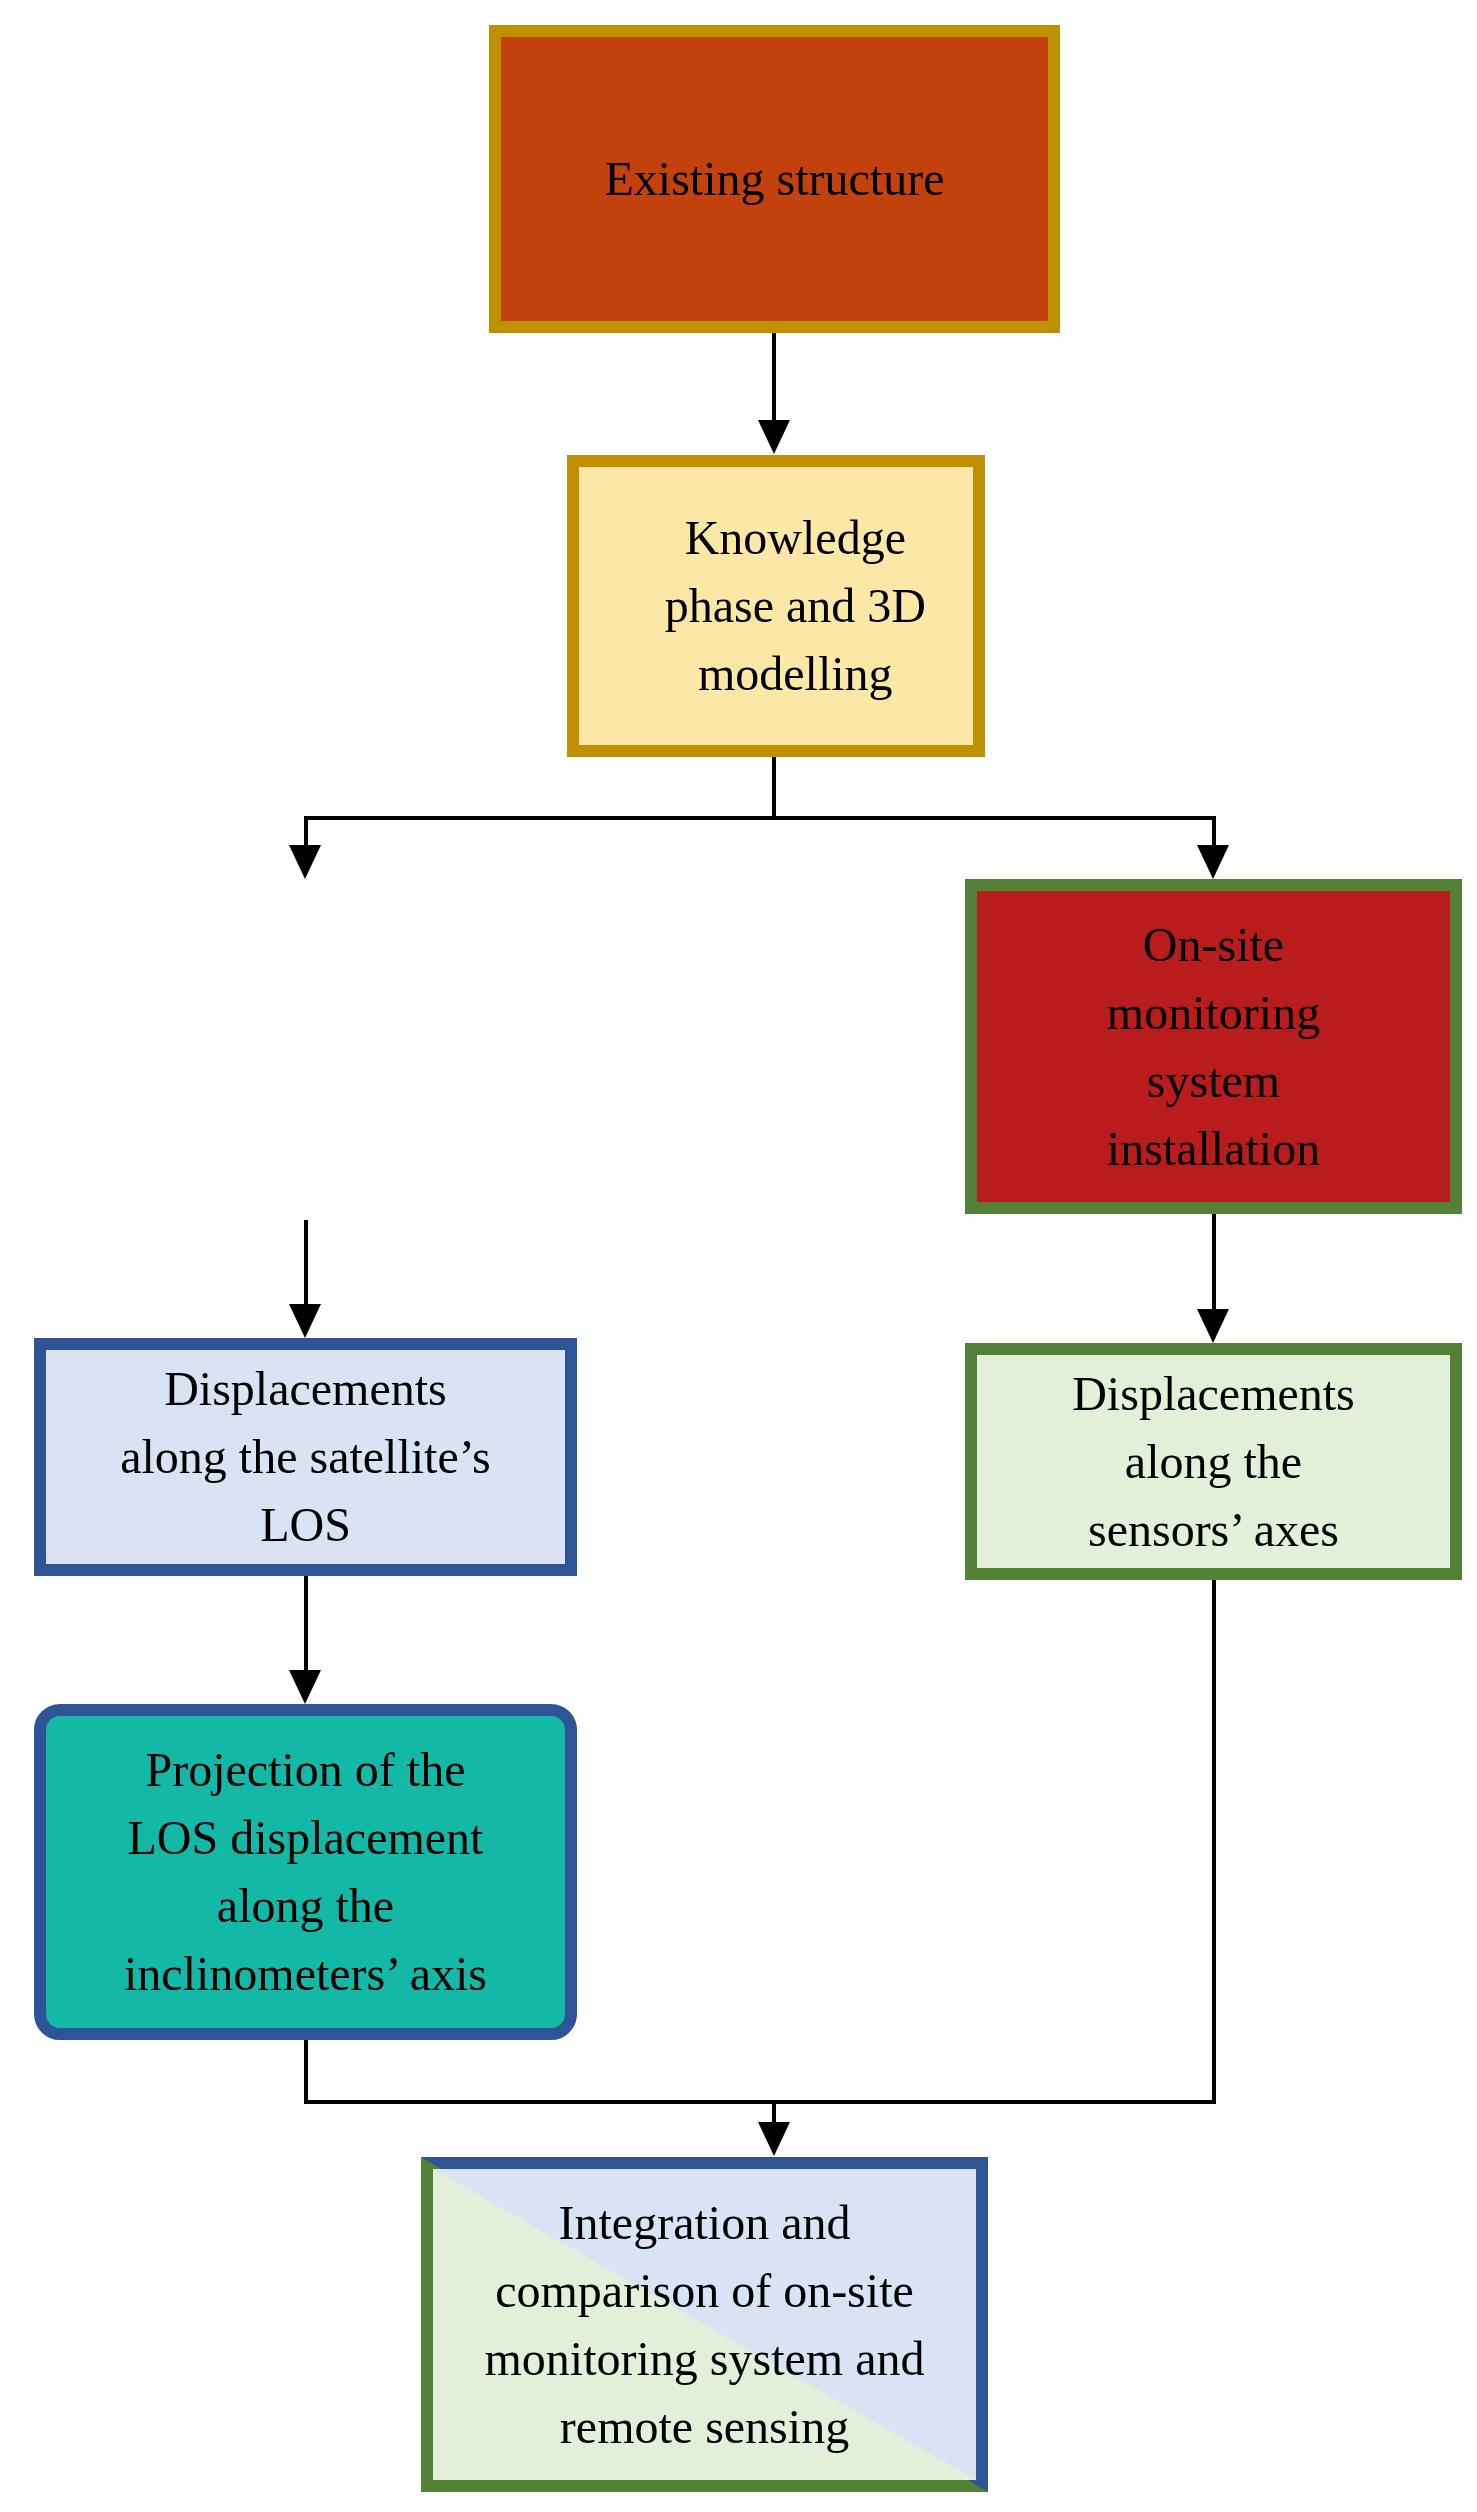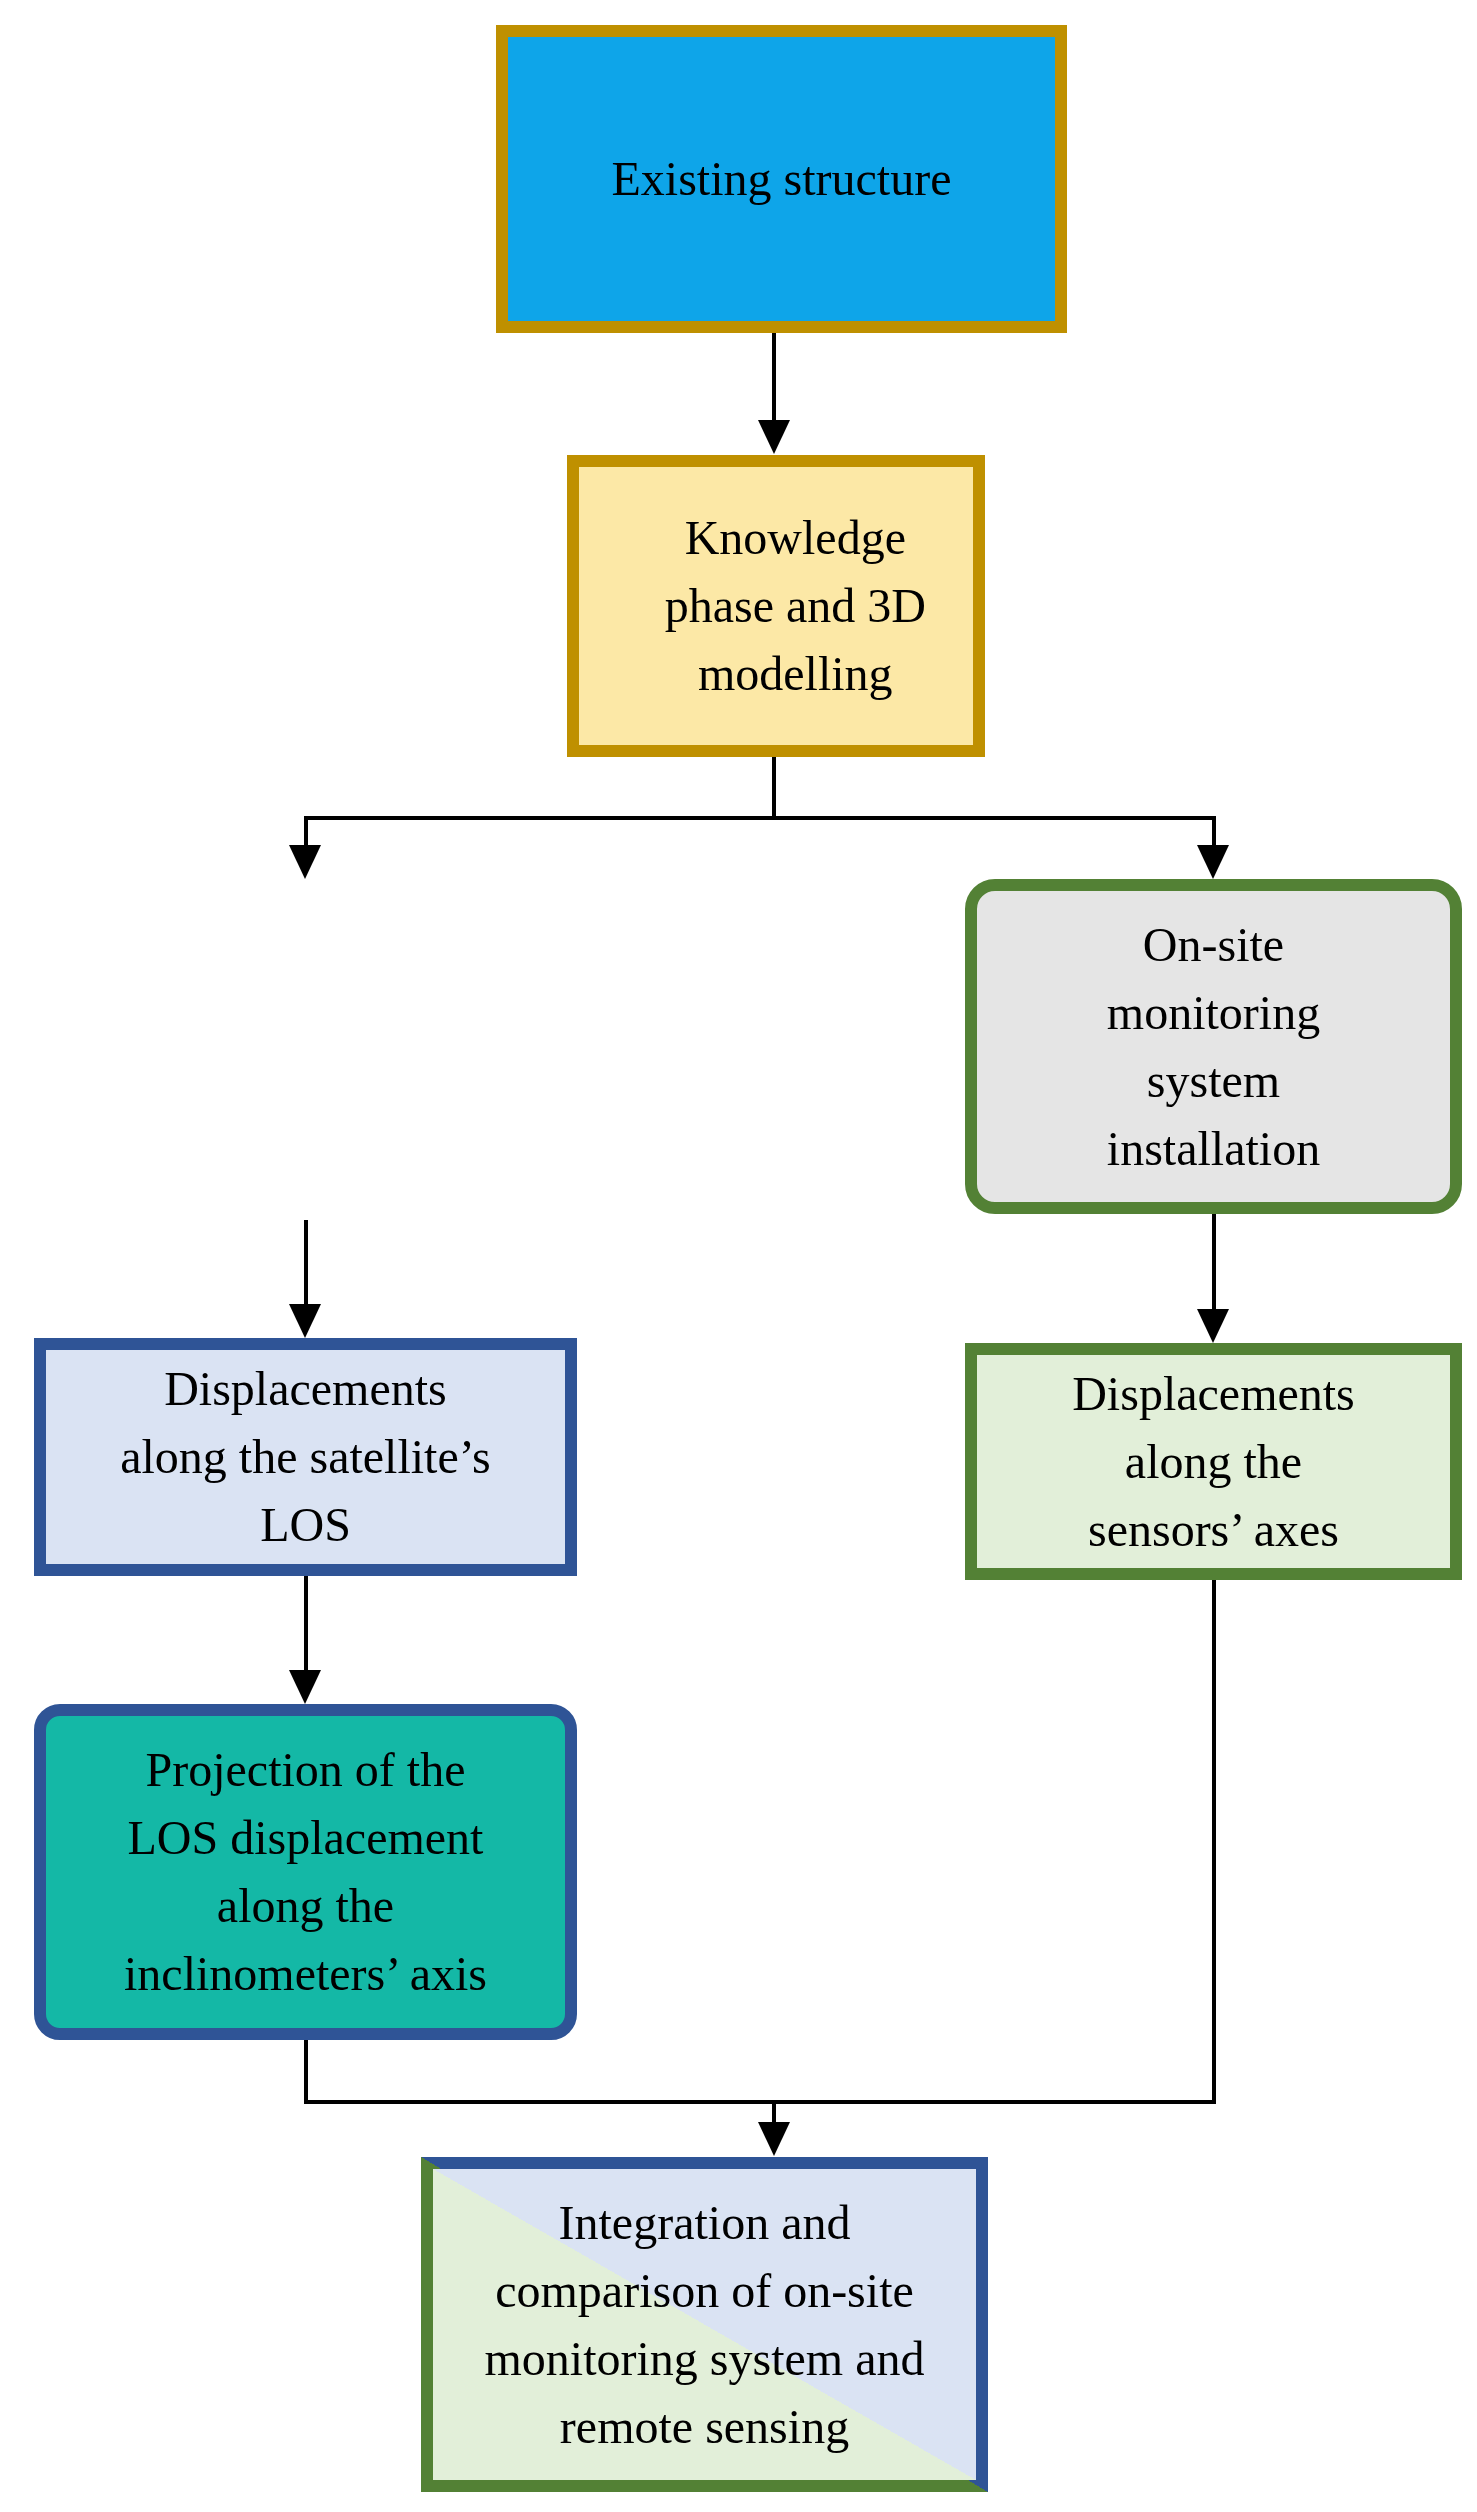--- a/index.html
+++ b/index.html
@@ -68,32 +68,32 @@
   #c-l9 { left: 1212px; top: 1580px; width: 3.7px;    height: 524px; }
   #c-h2 { left: 304px;  top: 2100px; width: 912px; height: 3.7px;   }
   #c-l10{ left: 772px; top: 2104px; width: 3.7px;    height: 21px;  }
   #a-7  { left: 758px; top: 2122px; }
 </style>
 </head>
 <body>
 
 <div class="stage" style="background-color: rgb(255, 255, 255); color: rgb(0, 0, 0);">
 
-  <div class="node" id="n-existing" style="background-color: #0ea5e9; border-color: rgb(191, 144, 0); margin-left: 7px;">
+  <div class="node" id="n-existing" style="background-color: #c2410c; border-color: rgb(191, 144, 0);">
     <span class="label">Existing structure</span>
   </div>
 
   <div class="node" id="n-knowledge" style="background-color: rgb(252, 232, 166); border-color: rgb(191, 144, 0); padding-left: 46px;">
     <span class="label">Knowledge
 phase and 3D
 modelling</span>
   </div>
 
 
-  <div class="node" id="n-onsite" style="background-color: #e5e5e5; border-color: rgb(83, 129, 53); border-radius: 30px;">
+  <div class="node" id="n-onsite" style="background-color: #b91c1c; border-color: rgb(83, 129, 53);">
     <span class="label">On-site
 monitoring
 system
 installation</span>
   </div>
 
   <div class="node" id="n-disp-los" style="background-color: rgb(218, 227, 243); border-color: rgb(47, 84, 150);">
     <span class="label">Displacements
 along the satellite’s
 LOS</span>

